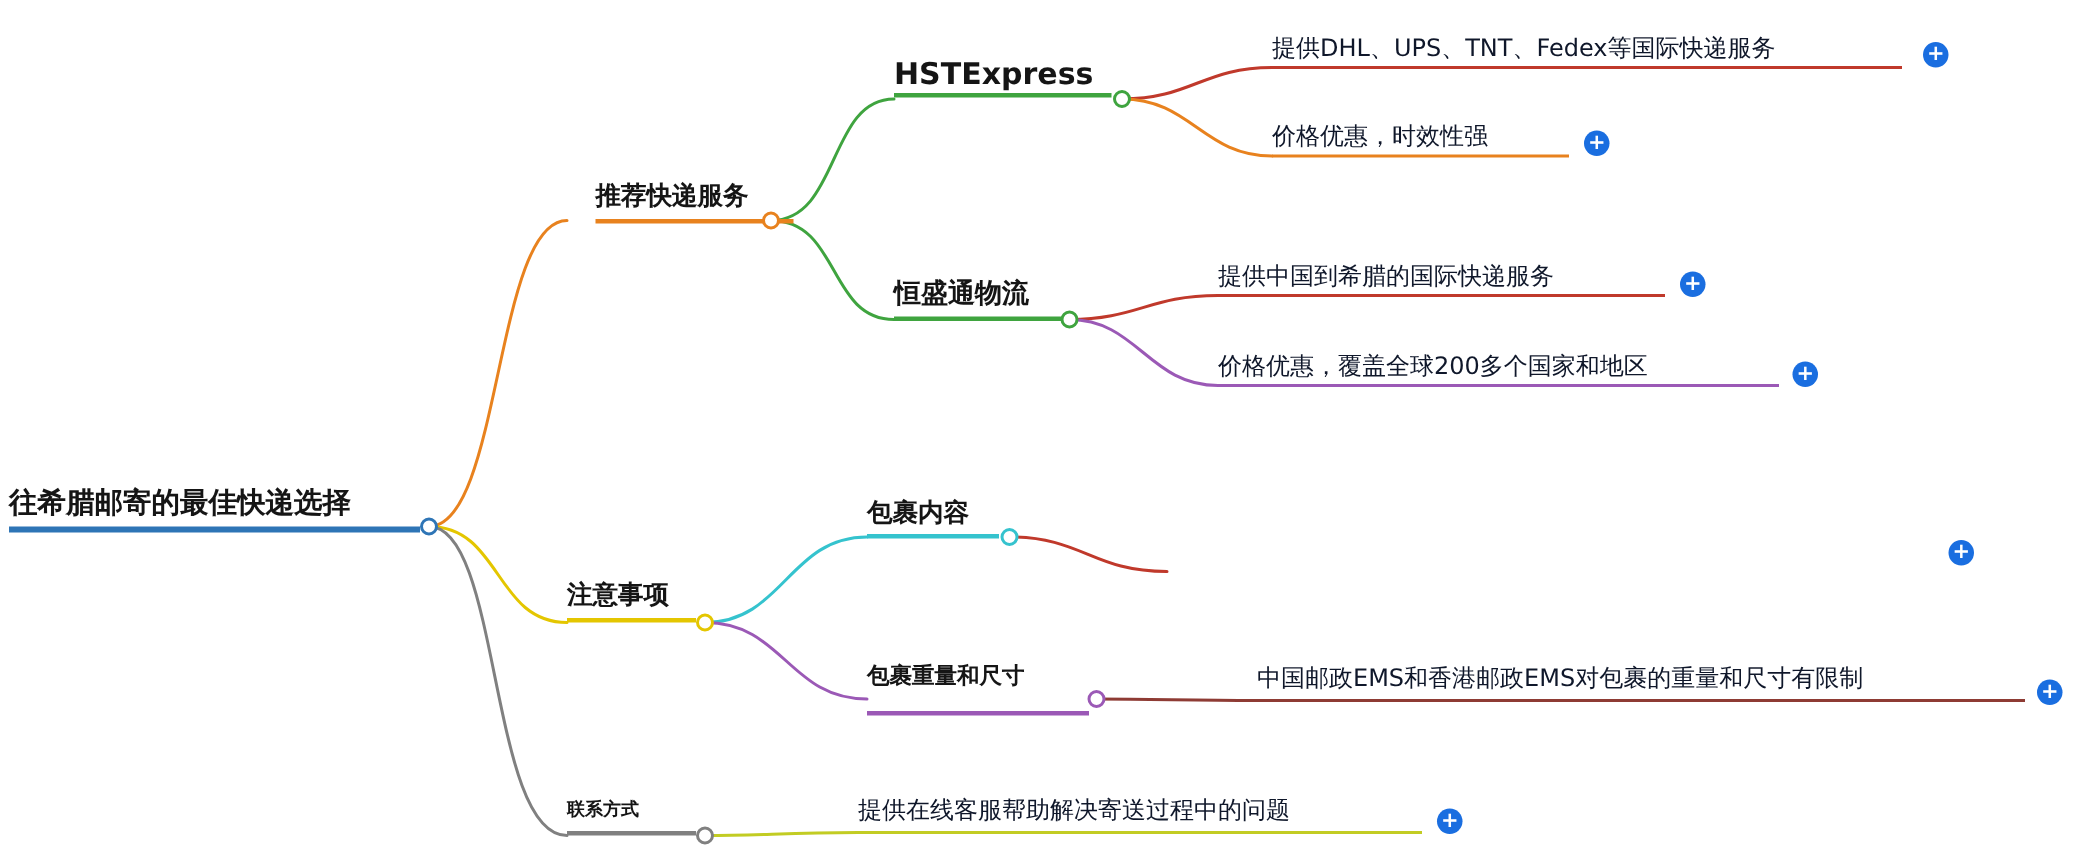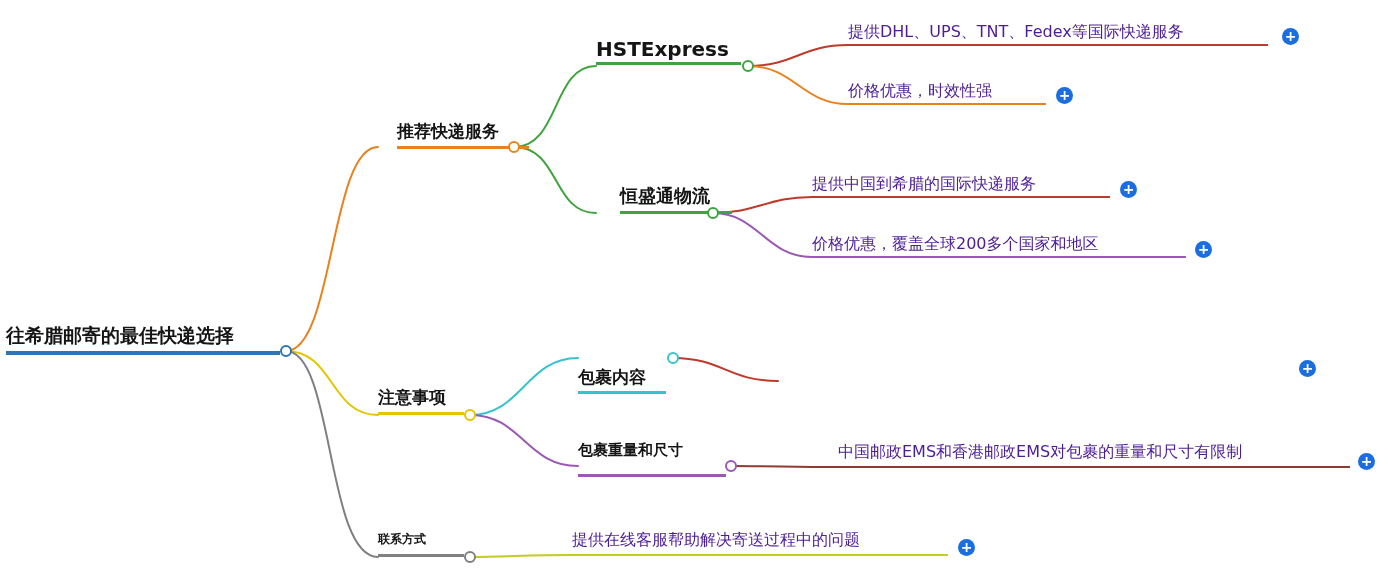--- a/index.html
+++ b/index.html
@@ -6,21 +6,21 @@
   html,body { background:#ffffff; }
   body { font-family:"DejaVu Sans","Liberation Sans",sans-serif; }
   .canvas { position:relative; width:1388px; height:573px; background:#ffffff; overflow:hidden; }
   .edges { position:absolute; left:0; top:0; width:1388px; height:573px; pointer-events:none; }
   .edges path { fill:none; stroke-width:2; stroke-linecap:round; }
   .node {
     position:absolute; font-weight:bold; color:#151515;
     white-space:nowrap; cursor:pointer;
   }
   .leaf {
-    position:absolute; font-weight:normal; color:#4c1d95;
+    position:absolute; font-weight:normal; color:#0f172a;
     font-size:16px; cursor:pointer;
   }
   .dot {
     position:absolute; width:12px; height:12px; border-radius:50%;
     background:#ffffff; border:2px solid #999; cursor:pointer;
   }
   .plus {
     position:absolute; width:17px; height:17px; border-radius:50%;
     background:#1a6ee0; color:#ffffff; text-align:center;
     font-size:14px; line-height:16px; font-weight:bold; cursor:pointer;
@@ -57,33 +57,33 @@
 
   <div class="node" style="left:596px; top:36px; width:145px; font-size:20px; line-height:26px; padding-bottom:0; border-bottom:3px solid #3fa43f;">HSTExpress</div>
   <div class="dot" style="left:742px; top:60px; border-color:#3fa43f;"></div>
 
   <div class="leaf" style="left:848px; top:20px; width:420px; line-height:23px; padding-bottom:1px; border-bottom:2px solid #c0392b;">提供DHL、UPS、TNT、Fedex等国际快递服务</div>
   <div class="plus" style="left:1282px; top:28px;">+</div>
 
   <div class="leaf" style="left:848px; top:79px; width:198px; line-height:23px; padding-bottom:1px; border-bottom:2px solid #e8821e;">价格优惠，时效性强</div>
   <div class="plus" style="left:1056px; top:87px;">+</div>
 
-  <div class="node" style="left:596px; top:184px; width:112px; font-size:18px; line-height:24px; padding-bottom:3px; border-bottom:3px solid #3fa43f;margin-left:24px;">恒盛通物流</div>
+  <div class="node" style="left:596px; top:184px; width:112px; font-size:18px; line-height:24px; padding-bottom:3px; border-bottom:3px solid #3fa43f;">恒盛通物流</div>
   <div class="dot" style="left:707px; top:207px; border-color:#3fa43f;"></div>
 
   <div class="leaf" style="left:812px; top:172px; width:298px; line-height:23px; padding-bottom:1px; border-bottom:2px solid #c0392b;">提供中国到希腊的国际快递服务</div>
   <div class="plus" style="left:1120px; top:181px;">+</div>
 
   <div class="leaf" style="left:812px; top:232px; width:374px; line-height:23px; padding-bottom:1px; border-bottom:2px solid #9b59b6;">价格优惠，覆盖全球200多个国家和地区</div>
   <div class="plus" style="left:1195px; top:241px;">+</div>
 
   <div class="node" style="left:378px; top:384px; width:86px; font-size:17px; line-height:26px; padding-bottom:2px; border-bottom:3px solid #e4c600;">注意事项</div>
   <div class="dot" style="left:464px; top:409px; border-color:#e4c600;"></div>
 
-  <div class="node" style="left:578px; top:330px; width:88px; font-size:17px; line-height:24px; padding-bottom:2px; border-bottom:3px solid #35c3ce;margin-top:35px;">包裹内容</div>
+  <div class="node" style="left:578px; top:330px; width:88px; font-size:17px; line-height:24px; padding-bottom:2px; border-bottom:3px solid #35c3ce;">包裹内容</div>
   <div class="dot" style="left:667px; top:352px; border-color:#35c3ce;"></div>
 
   <div class="plus" style="left:1299px; top:360px;">+</div>
 
   <div class="node" style="left:578px; top:438px; width:148px; font-size:15px; line-height:24px; padding-bottom:12px; border-bottom:3px solid #9b59b6;">包裹重量和尺寸</div>
   <div class="dot" style="left:725px; top:460px; border-color:#9b59b6;"></div>
 
   <div class="leaf" style="left:838px; top:440px; width:512px; line-height:24px; padding-bottom:2px; border-bottom:2px solid #8e3b34;">中国邮政EMS和香港邮政EMS对包裹的重量和尺寸有限制</div>
   <div class="plus" style="left:1358px; top:453px;">+</div>
 

